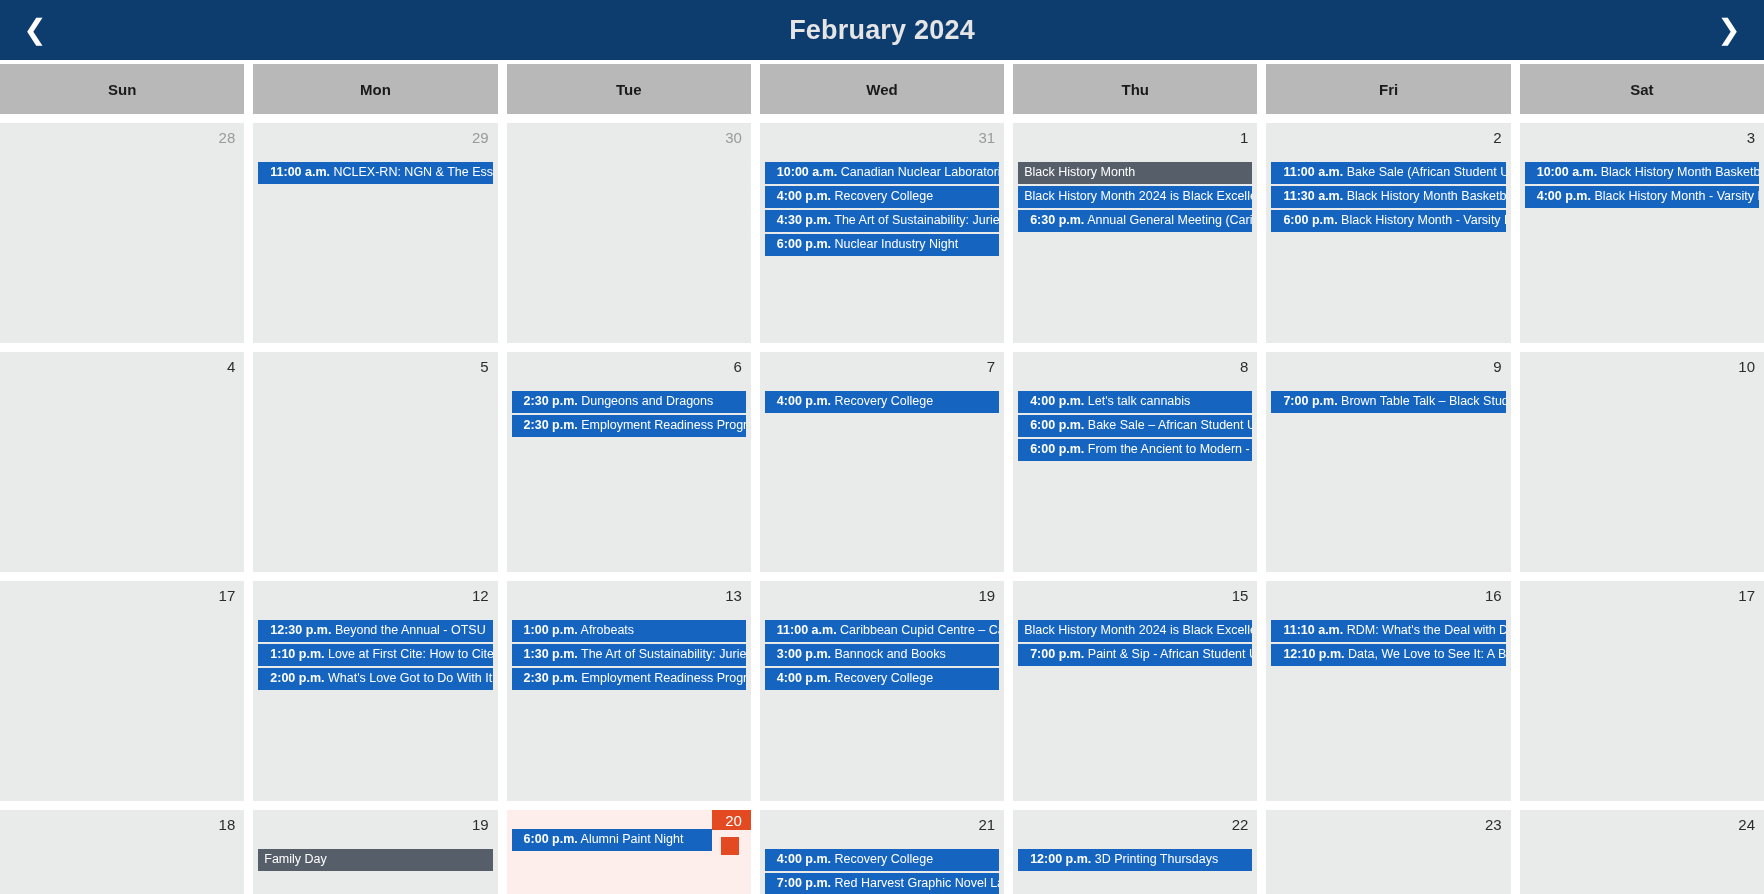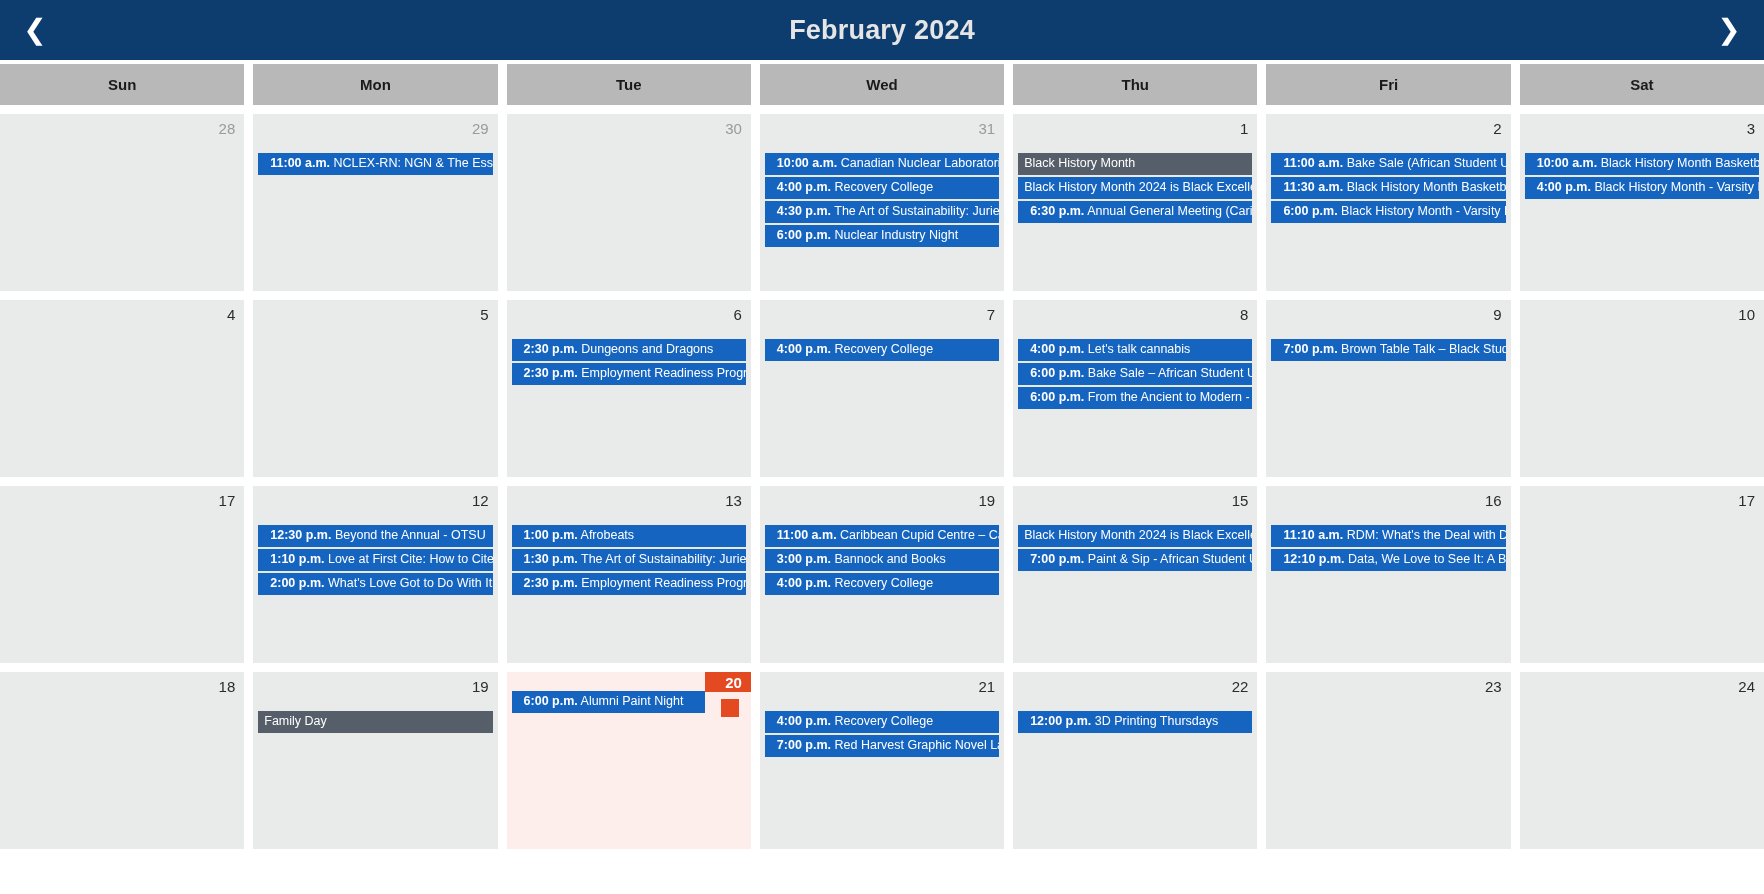--- a/index.html
+++ b/index.html
@@ -33,58 +33,58 @@
   
   .weekdays {
     display: grid;
     grid-template-columns: repeat(7, 1fr);
     gap: 9px;
     padding: 4px 0 0 0;
     background: #ffffff;
   }
   .weekday {
     background: #b8b8b8;
-    height: 41px;
+    height: 50px;
     display: flex; align-items: center; justify-content: center;
     font-size: 15px; font-weight: bold; color: #1a1a1a;
   }
 
   
   .weeks { padding-top: 9px; }
   .week {
     display: grid;
     grid-template-columns: repeat(7, 1fr);
     gap: 9px;
     margin-bottom: 9px;
   }
   .day {
     background: #e9eaea;
-    height: 177px;
+    height: 220px;
     padding: 6px 5px 0 5px;
     position: relative;
     overflow: hidden;
   }
   .day.today { background: #fdeeeb; }
   .day.other-month .daynum { color: #9a9a9a; }
 
   .daynum {
     text-align: right;
     font-size: 15px;
     color: #2c2c2c;
     line-height: 18px;
     padding-right: 4px;
     height: 20px;
   }
   .day.today .daynum {
     display: inline-block;
     float: right;
     background: #e34a21;
     color: #ffffff;
-    font-weight: bold;
-    padding: 3px 9px 4px 20px;
+    font-weight: normal;
+    padding: 3px 9px 4px 13px;
     margin-right: -5px;
     margin-top: -6px;
     line-height: 16px;
     text-align: right;
   }
   .day.today .todaytail {
     position: absolute;
     right: 12px; top: 27px;
     width: 18px; height: 18px;
     background: #e34a21;

